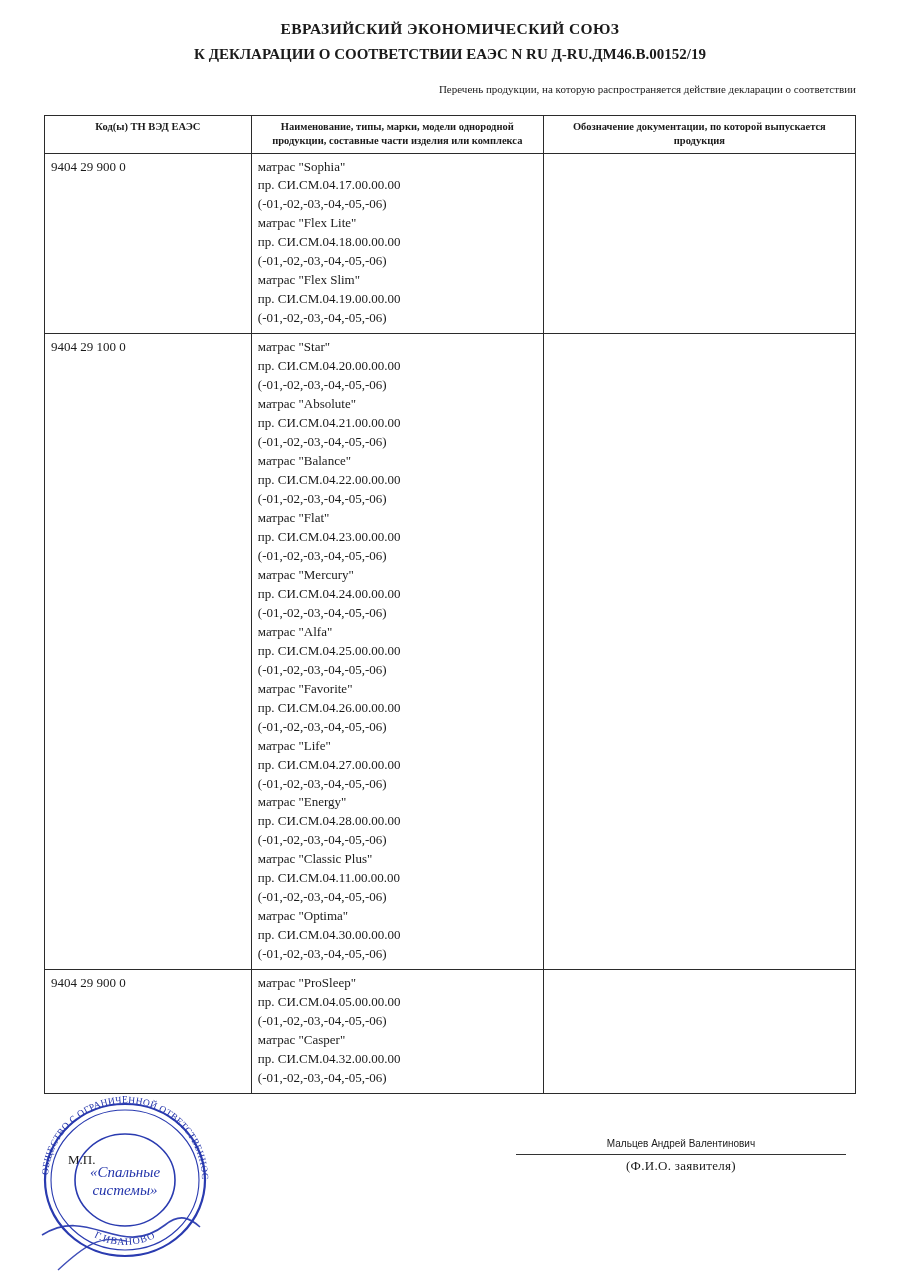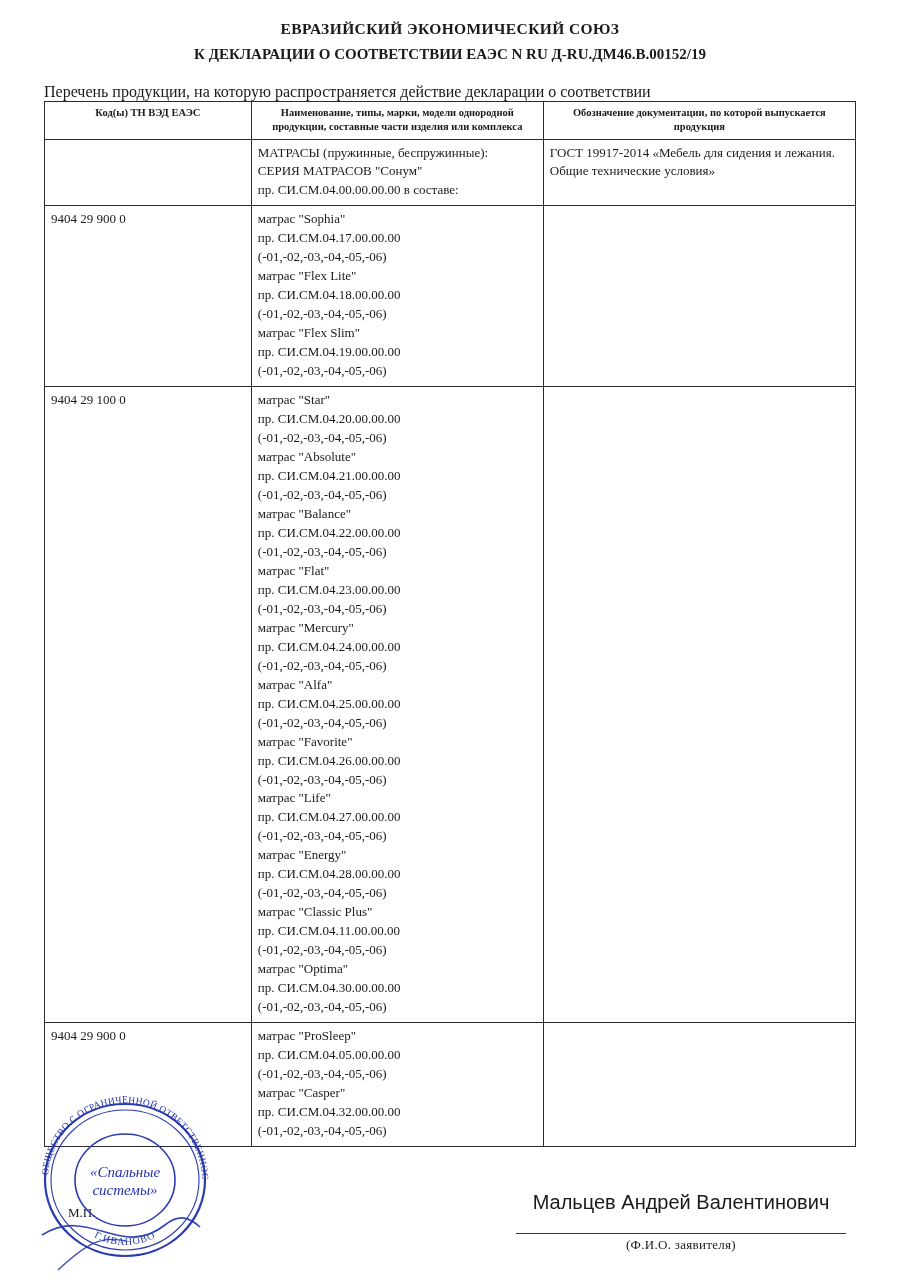--- a/index.html
+++ b/index.html
@@ -33,24 +33,24 @@
   }
   .header .line2 {
     font-size: 15px;
     margin-top: 3px;
   }
   .header .line3 {
     font-size: 15px;
     margin-top: 4px;
   }
   .subtitle {
-    text-align: left;
-    font-size: 16px;
+    text-align: right;
+    font-size: 11px;
     margin-top: 17px;
-    margin-bottom: 0;
+    margin-bottom: 20px;
     font-family: "Liberation Serif", serif;
   }
   table.decl {
     width: 100%;
     border-collapse: collapse;
     table-layout: fixed;
   }
   table.decl td, table.decl th {
     border: 1px solid #2b2b2b;
     vertical-align: top;
@@ -98,24 +98,24 @@
     font-family: "Liberation Serif", serif;
   }
   .signature-block {
     position: absolute;
     right: 10px;
     top: 24px;
     width: 330px;
     text-align: center;
   }
   .signature-name {
-    font-size: 20px;
+    font-size: 10px;
     font-family: "Liberation Sans", sans-serif;
     text-align: center;
-    padding-bottom: 18px;
+    padding-bottom: 4px;
   }
   .sig-rule {
     border-bottom: 1px solid #333;
     width: 100%;
     height: 1px;
   }
   .sig-caption {
     font-size: 13px;
     margin-top: 3px;
     letter-spacing: 0.3px;
@@ -154,29 +154,20 @@
       <col class="c3">
     </colgroup>
     <thead>
       <tr>
         <th>Код(ы) ТН ВЭД ЕАЭС</th>
         <th>Наименование, типы, марки, модели однородной продукции, составные части изделия или комплекса</th>
         <th>Обозначение документации, по которой выпускается продукция</th>
       </tr>
     </thead>
     <tbody>
-      <tr>
-        <td class="code"></td>
-        <td class="names">
-            <div>МАТРАСЫ (пружинные, беспружинные):</div>
-            <div>СЕРИЯ МАТРАСОВ "Сонум"</div>
-            <div>пр. СИ.СМ.04.00.00.00.00 в составе:</div>
-          </td>
-        <td class="docs">ГОСТ 19917-2014 «Мебель для сидения и лежания. Общие технические условия»</td>
-      </tr>
       <tr>
         <td class="code">9404 29 900 0</td>
         <td class="names">
             <div>матрас "Sophia"</div>
             <div>пр. СИ.СМ.04.17.00.00.00</div>
             <div>(-01,-02,-03,-04,-05,-06)</div>
             <div>матрас "Flex Lite"</div>
             <div>пр. СИ.СМ.04.18.00.00.00</div>
             <div>(-01,-02,-03,-04,-05,-06)</div>
             <div>матрас "Flex Slim"</div>

